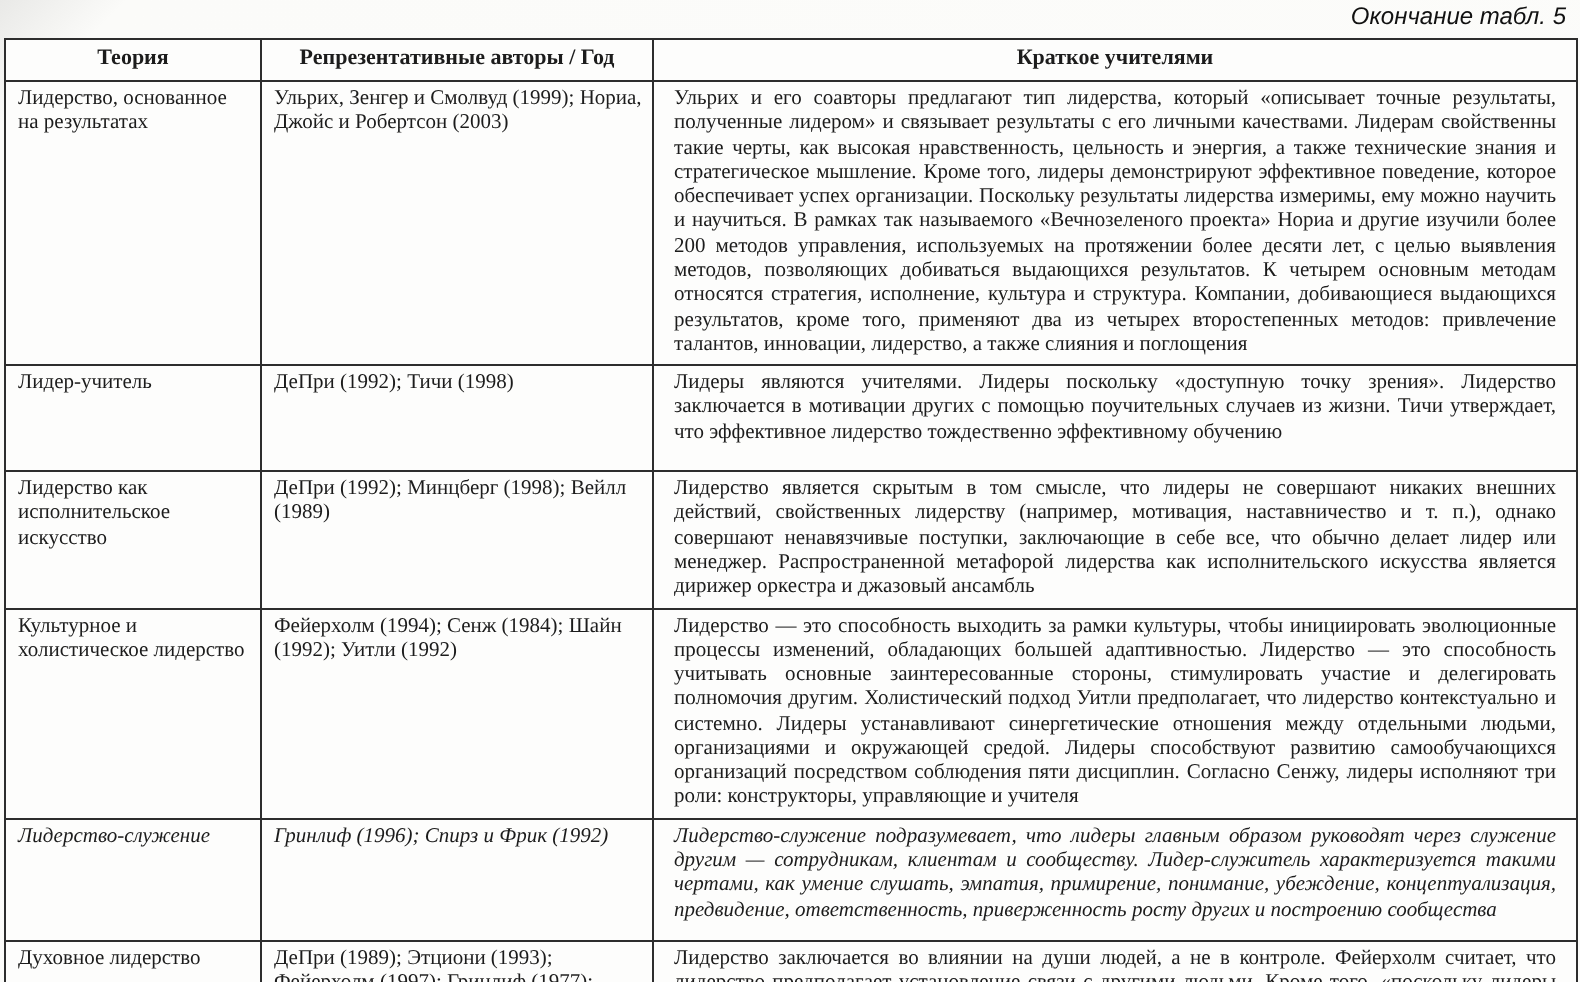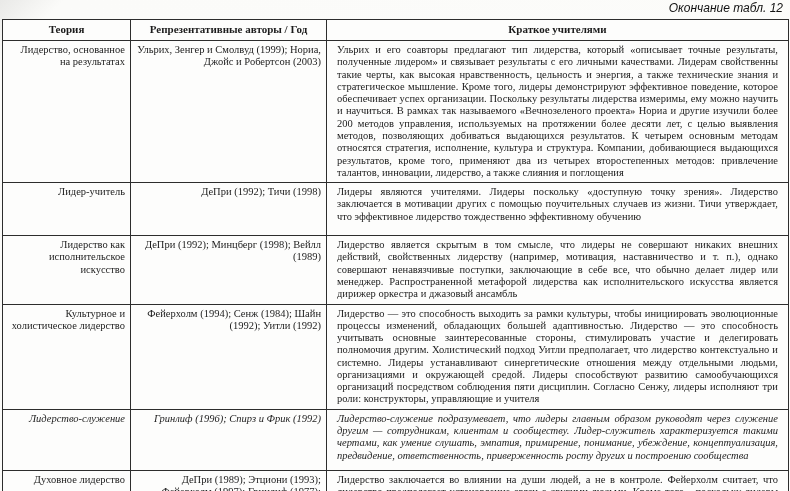--- a/index.html
+++ b/index.html
@@ -40,42 +40,41 @@
     font-weight: bold;
     text-align: center;
     padding: 3px 4px;
     height: 21px;
     margin-top: 40px;
   }
   td {
     font-size: 10.5px;
     line-height: 1.17;
     padding: 3px 5px 3px 6px;
-    text-align: right;
   }
   td.desc-cell {
     text-align: justify;
     padding: 3px 10px;
     hyphens: auto;
   }
   col.c1 { width: 128px; }
   col.c2 { width: 196px; }
   col.c3 { width: 462px; }
   tbody tr:nth-child(1) { height: 112px; }
   tbody tr:nth-child(2) { height: 53px; }
   tbody tr:nth-child(3) { height: 62px; }
   tbody tr:nth-child(4) { height: 85px; margin-top: 28px; }
   tbody tr:nth-child(5) { height: 61px; font-style: italic; }
   tbody tr:nth-child(6) { height: 78px; }
 </style>
 </head>
 <body>
 
 <div class="page">
-  <div class="caption">Окончание табл. 12</div>
+  <div class="caption">Окончание табл. 5</div>
 
   <table>
     <colgroup>
       <col class="c1">
       <col class="c2">
       <col class="c3">
     </colgroup>
     <thead>
       <tr>
         <th>Теория</th>

